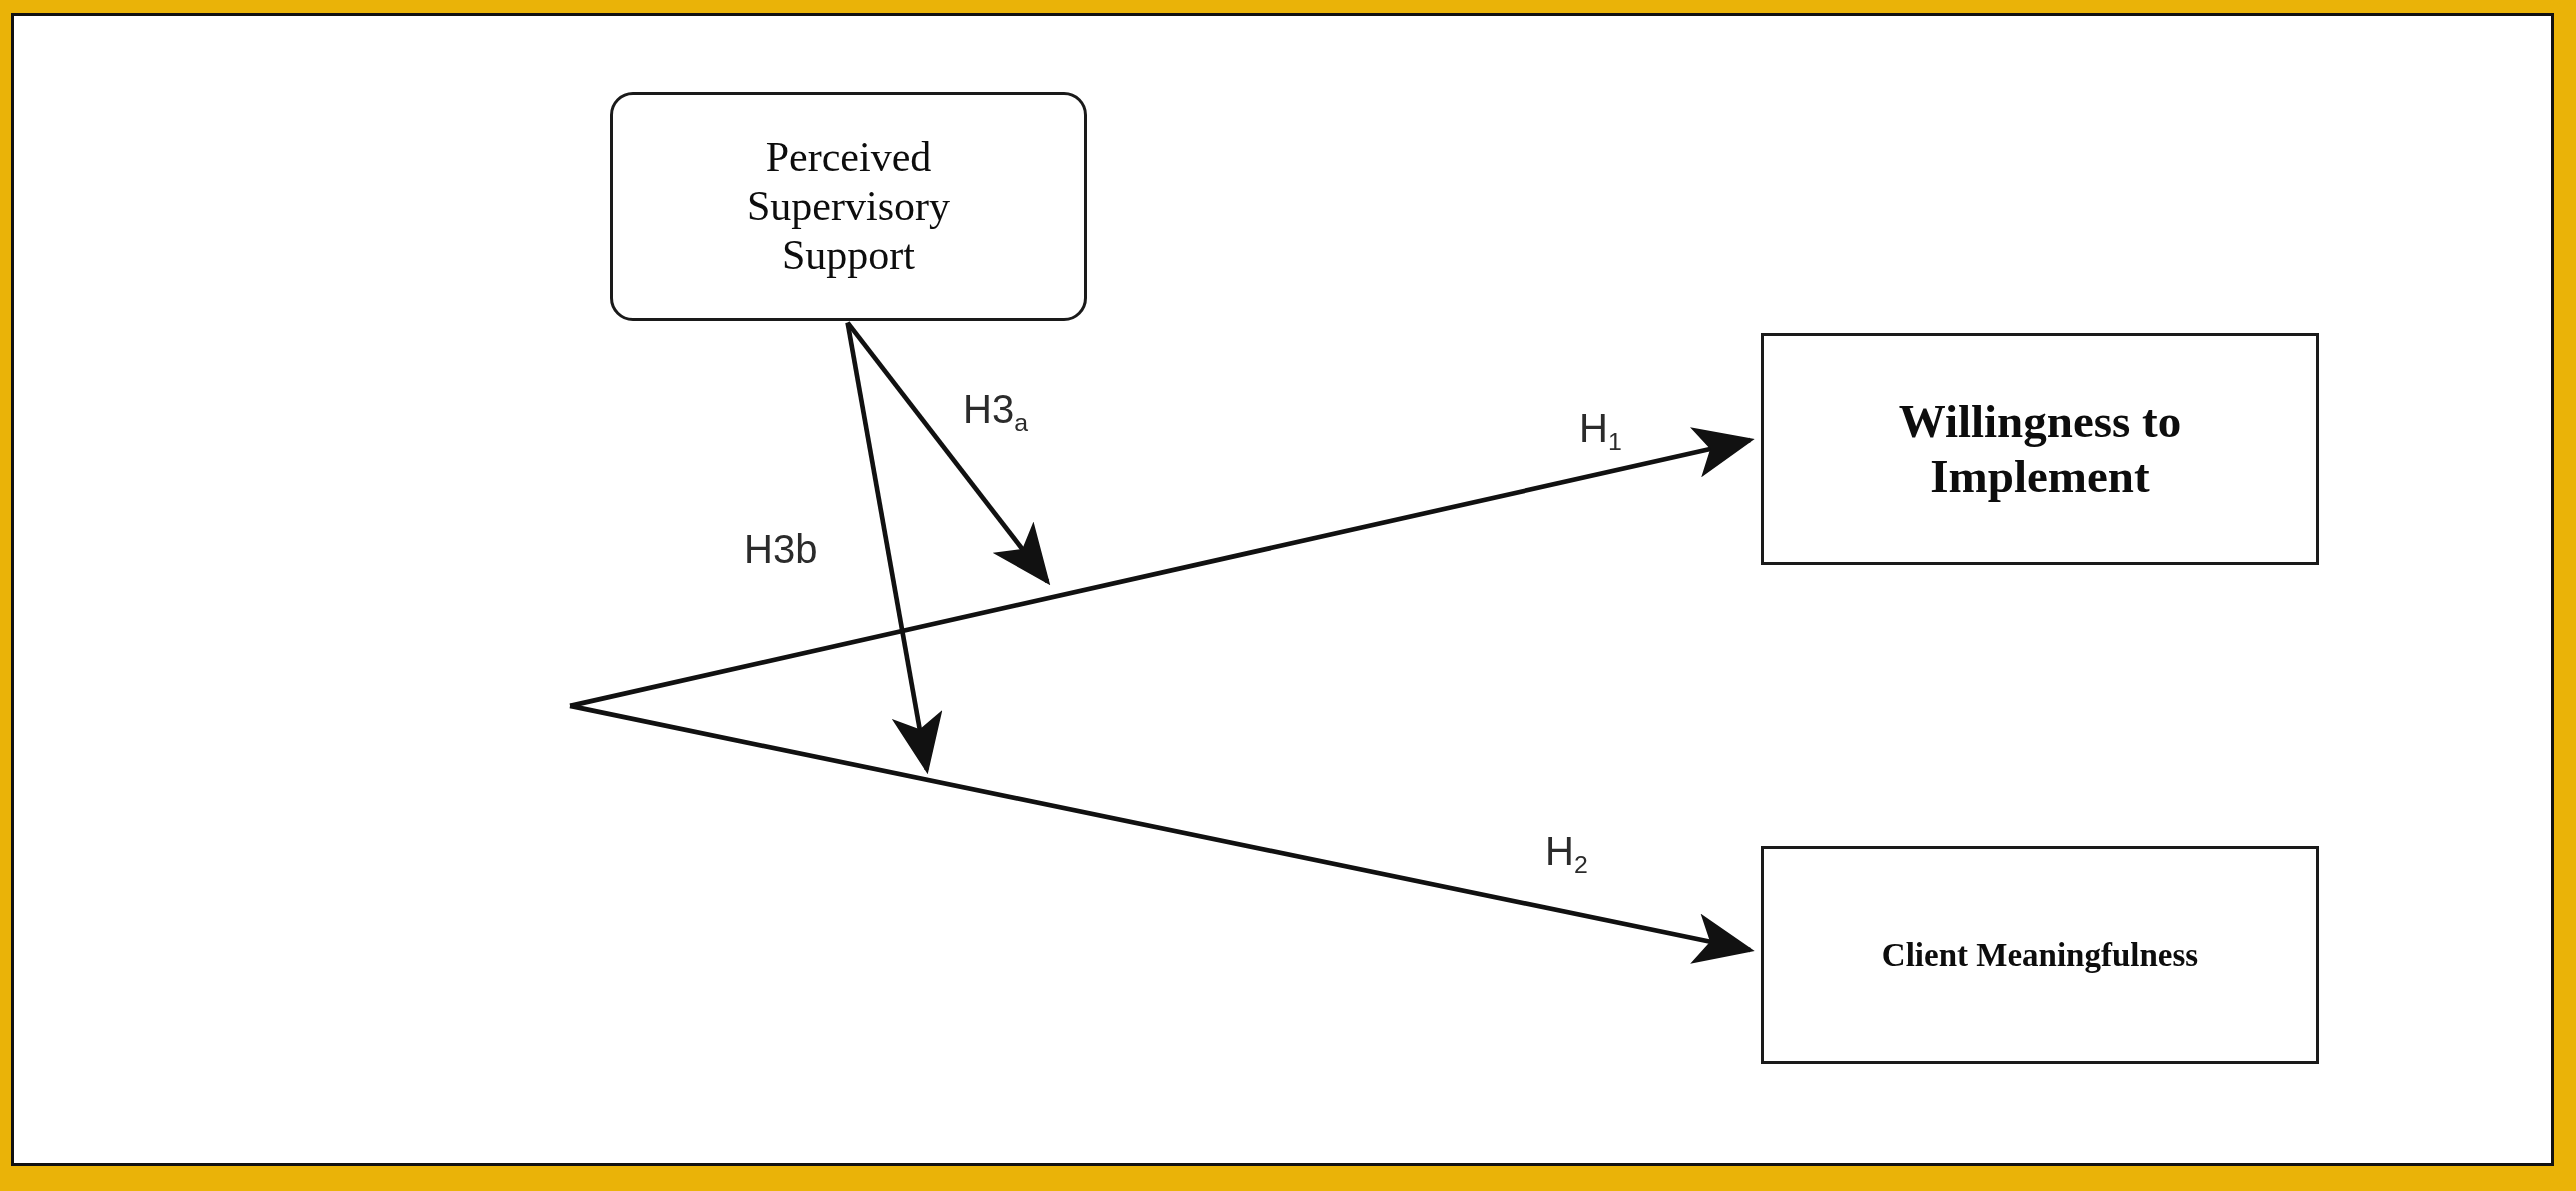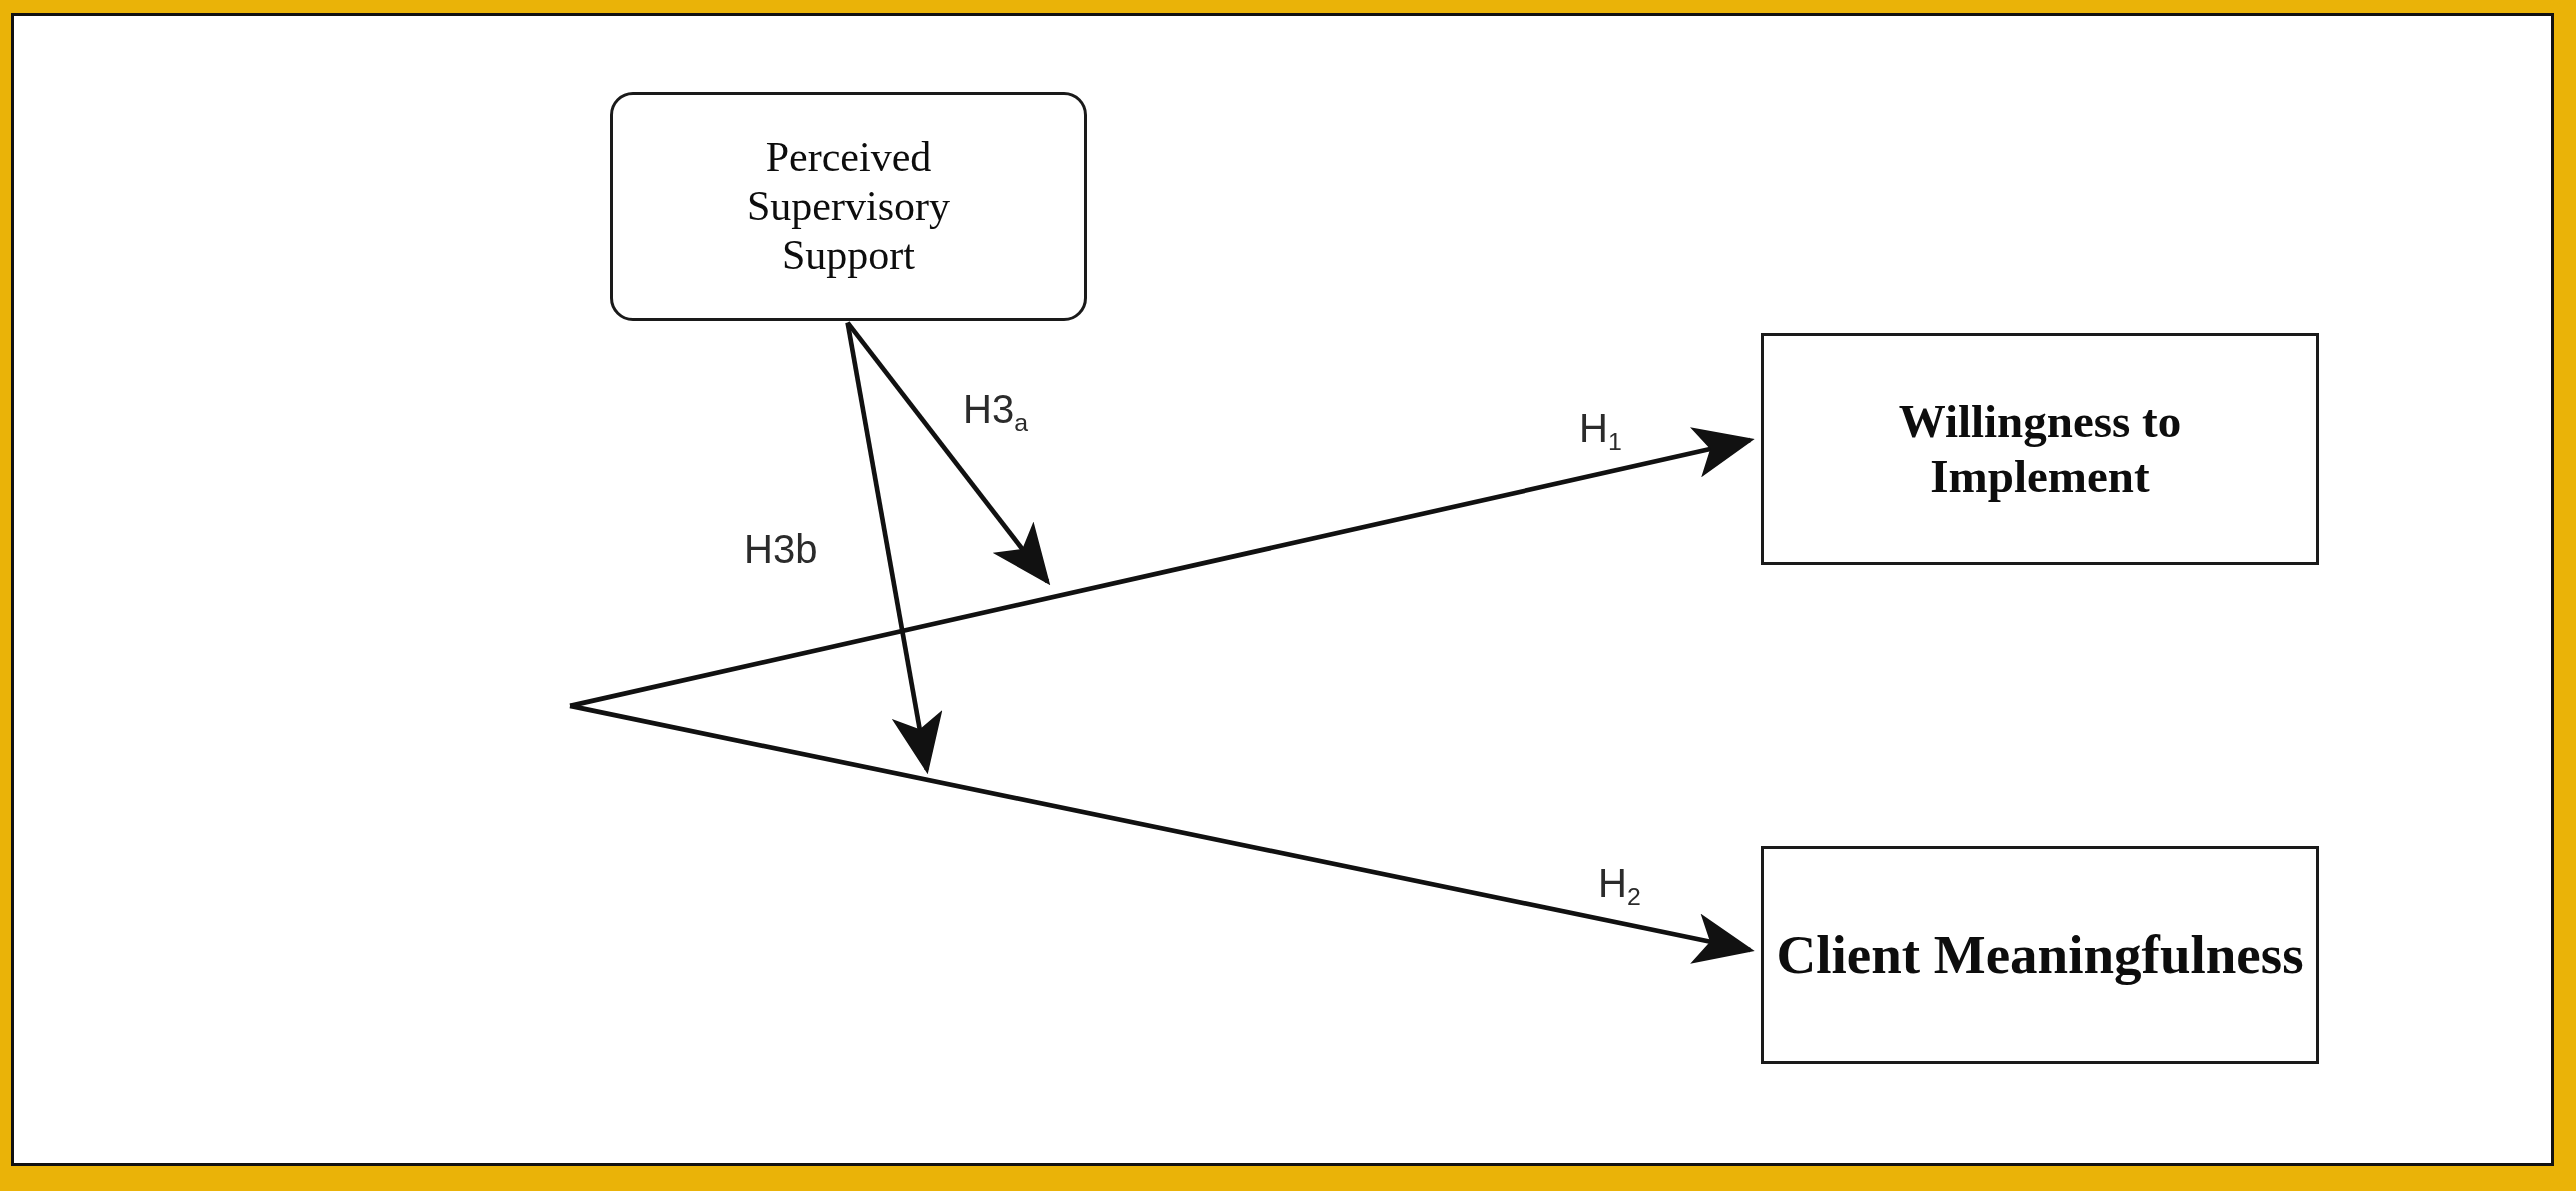--- a/index.html
+++ b/index.html
@@ -94,41 +94,41 @@
   #node-outcome1 .node-label {
     font-size: 47px;
   }
   #node-outcome2 {
     left: 1761px;
     top: 834px;
     width: 558px;
     height: 218px;
   }
   #node-outcome2 .node-label {
-    font-size: 55px;
+    font-size: 33px;
   }
   
   .path-label {
     position: absolute;
     font-family: "Liberation Sans", sans-serif;
     font-size: 40px;
     color: #2b2b2b;
     white-space: nowrap;
     line-height: 1;
     text-align: right;
   }
   .path-label sub {
     font-size: 0.62em;
     vertical-align: -0.32em;
     line-height: 1;
   }
   #label-h3a { left: 963px; top: 389px; }
   #label-h3b { left: 732px; top: 529px; margin-left: 12px; }
   #label-h1  { left: 1579px; top: 408px; }
-  #label-h2  { left: 1598px; top: 831px; margin-top: 32px; }
+  #label-h2  { left: 1545px; top: 831px; }
 </style>
 </head>
 <body>
 
 <div id="canvas">
 
   <div class="outer-frame"></div>
 
   <svg class="connectors" viewBox="0 0 3313 1532" xmlns="http://www.w3.org/2000/svg">
     <defs>

